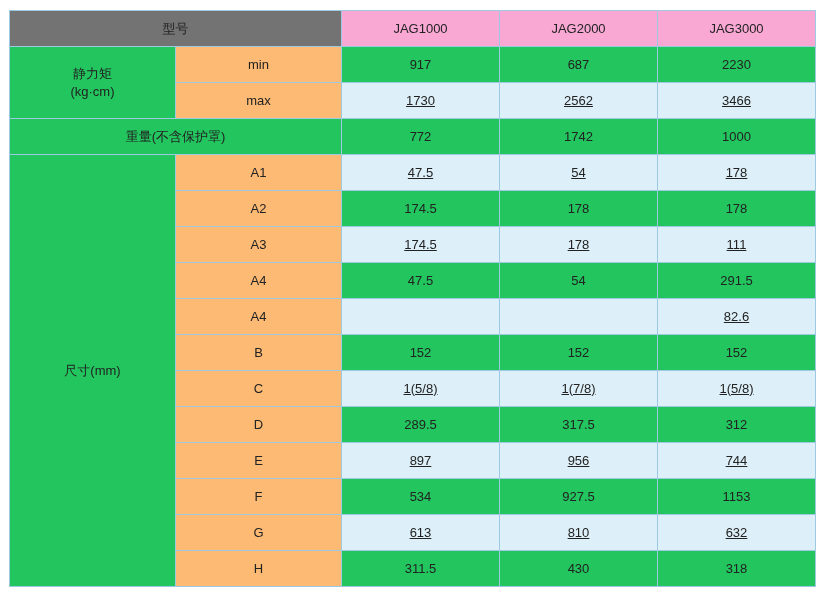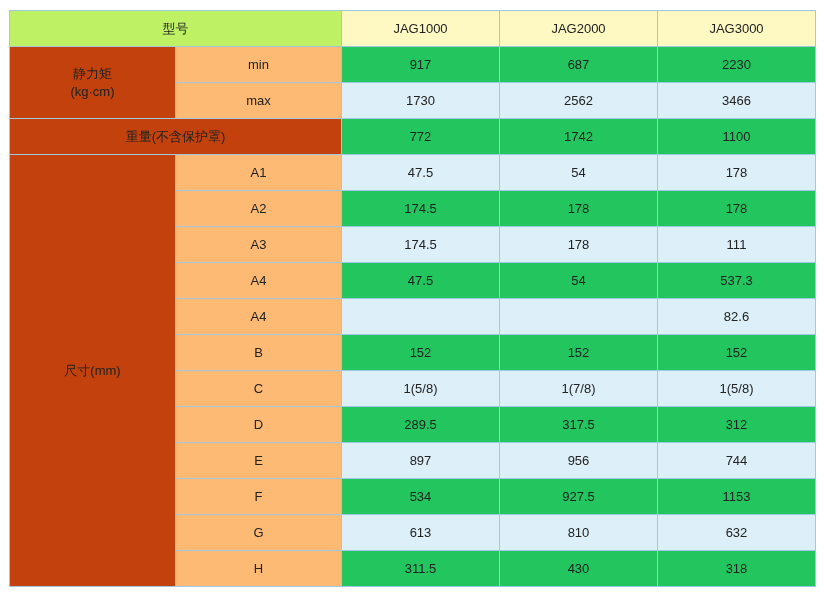--- a/index.html
+++ b/index.html
@@ -28,37 +28,38 @@
     height: 35px;
     padding: 0 2px;
     line-height: 1.35;
   }
   
   col.c-label1 { width: 166px; }
   col.c-label2 { width: 166px; }
   col.c-model  { width: 158px; }
   
   td.fill-head {
-    background: #bef264;
+    background: #737373;
     margin-top: 48px;
   }
   td.fill-light {
     background: #ddeff8;
+    text-decoration: underline;
   }
   td.fill-white {
     background: #22c55e;
   }
   td.label {
-    background: #c2410c;
+    background: #22c55e;
   }
   td.sublabel {
     background: #fdba74;
   }
   td.model-head {
-    background: #fef9c3;
+    background: #f9a8d4;
     font-size: 13px;
   }
   .two-line {
     display: block;
   }
 </style>
 </head>
 <body>
 
 <table id="spec-table">
@@ -91,21 +92,21 @@
         <td class="fill-light">1730</td>
         <td class="fill-light">2562</td>
         <td class="fill-light">3466</td>
       </tr>
       <tr>
         <td class="label" rowspan="1" colspan="2">
           <span class="two-line">重量(不含保护罩)</span>
         </td>
         <td class="fill-white">772</td>
         <td class="fill-white">1742</td>
-        <td class="fill-white">1100</td>
+        <td class="fill-white">1000</td>
       </tr>
       <tr>
         <td class="label" rowspan="12">
           <span class="two-line">尺寸(mm)</span>
         </td>
         <td class="sublabel">A1</td>
         <td class="fill-light">47.5</td>
         <td class="fill-light">54</td>
         <td class="fill-light">178</td>
       </tr>
@@ -118,21 +119,21 @@
       <tr>
         <td class="sublabel">A3</td>
         <td class="fill-light">174.5</td>
         <td class="fill-light">178</td>
         <td class="fill-light">111</td>
       </tr>
       <tr>
         <td class="sublabel">A4</td>
         <td class="fill-white">47.5</td>
         <td class="fill-white">54</td>
-        <td class="fill-white">537.3</td>
+        <td class="fill-white">291.5</td>
       </tr>
       <tr>
         <td class="sublabel">A4</td>
         <td class="fill-light"></td>
         <td class="fill-light"></td>
         <td class="fill-light">82.6</td>
       </tr>
       <tr>
         <td class="sublabel">B</td>
         <td class="fill-white">152</td>

